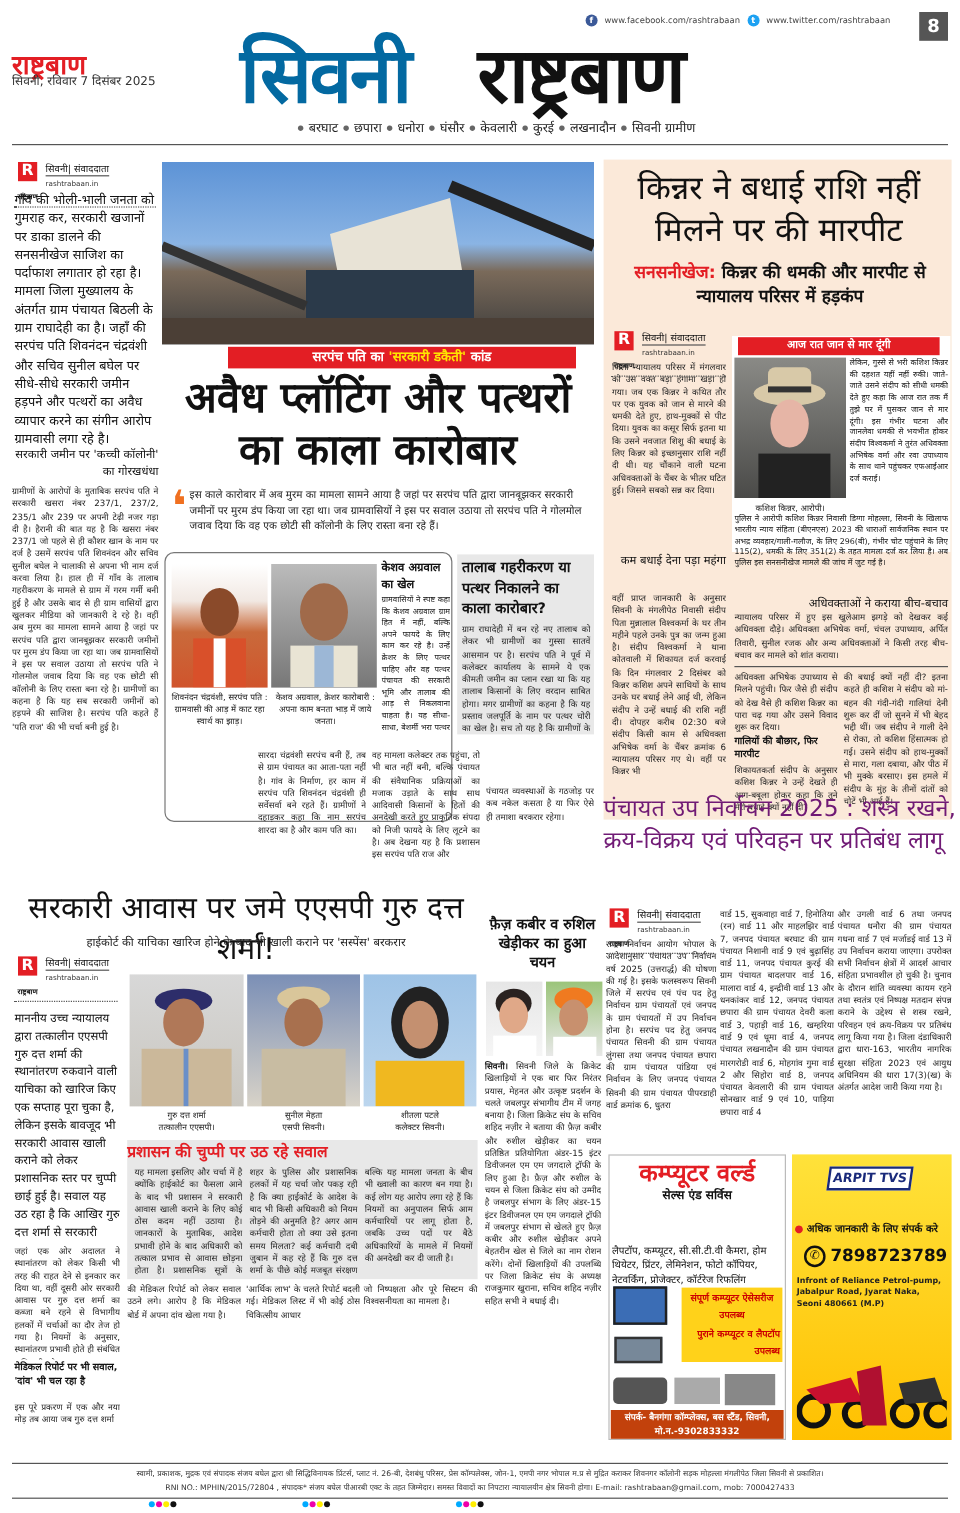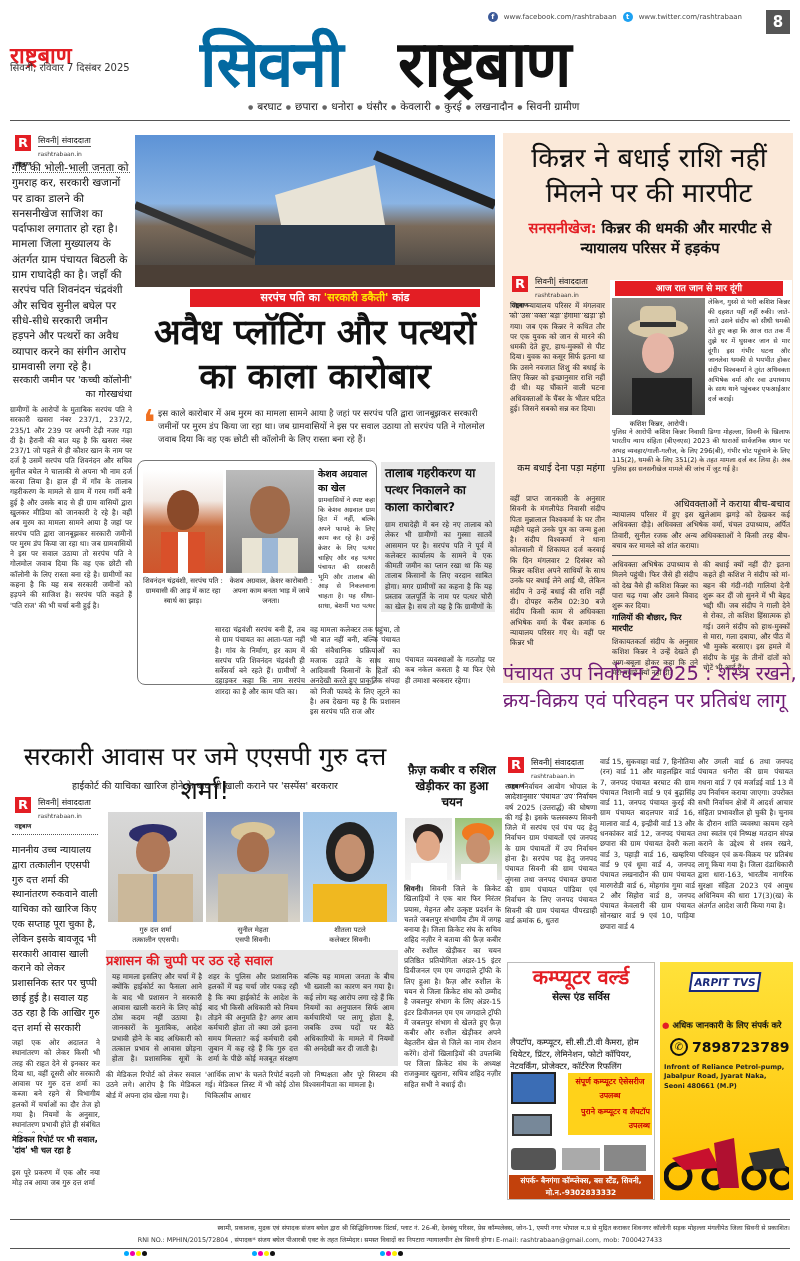--- a/index.html
+++ b/index.html
@@ -275,21 +275,21 @@
       <circle cx="50" cy="60" r="10" fill="none" stroke="#111" stroke-width="5"></circle>
     <path d="M8 40 L45 30 L55 50 L20 52 Z" fill="#c8102e"></path>
     <path d="M50 25 L70 20 L75 70 L55 70 Z" fill="#b01030"></path>
     <circle cx="90" cy="60" r="10" fill="none" stroke="#111" stroke-width="5"></circle>
       <circle cx="118" cy="60" r="10" fill="none" stroke="#111" stroke-width="5"></circle>
     <path d="M85 35 L115 30 L122 50 L90 52 Z" fill="#333"></path>
   </svg>
 </div>
 
 <div class="abs rule" style="top:1219px"></div>
-<div class="abs" style="top:1224px;left:10px;width:780px;text-align:right;font-size:6.4px;line-height:9px;color:#333">स्वामी, प्रकाशक, मुद्रक एवं संपादक संजय बघेल द्वारा श्री सिद्धिविनायक प्रिंटर्स, प्लाट नं. 26-बी, देशबंधु परिसर, प्रेस कॉम्पलेक्स, जोन-1, एमपी नगर भोपाल म.प्र से मुद्रित कराकर शिवनगर कॉलोनी सड़क मोहल्ला मंगलीपेठ जिला सिवनी से प्रकाशित।</div>
+<div class="abs" style="top:1224px;left:10px;width:780px;text-align:center;font-size:6.4px;line-height:9px;color:#333">स्वामी, प्रकाशक, मुद्रक एवं संपादक संजय बघेल द्वारा श्री सिद्धिविनायक प्रिंटर्स, प्लाट नं. 26-बी, देशबंधु परिसर, प्रेस कॉम्पलेक्स, जोन-1, एमपी नगर भोपाल म.प्र से मुद्रित कराकर शिवनगर कॉलोनी सड़क मोहल्ला मंगलीपेठ जिला सिवनी से प्रकाशित।</div>
 <div class="abs" style="top:1236px;left:10px;width:780px;text-align:center;font-size:6.4px;line-height:9px;color:#333">RNI NO.: MPHIN/2015/72804 , संपादक* संजय बघेल पीआरबी एक्ट के तहत जिम्मेदार। समस्त विवादों का निपटारा न्यायालयीन क्षेत्र सिवनी होगा। E-mail: rashtrabaan@gmail.com, mob: 7000427433</div>
 <div class="abs rule" style="top:1248px"></div>
 <div class="abs cmyk" style="top:1251px;left:124px">
     <i style="background:#0af"></i>
     <i style="background:#e0a"></i>
     <i style="background:#fe0"></i>
     <i style="background:#111"></i>
   </div>
 <div class="abs cmyk" style="top:1251px;left:252px">
     <i style="background:#0af"></i>

